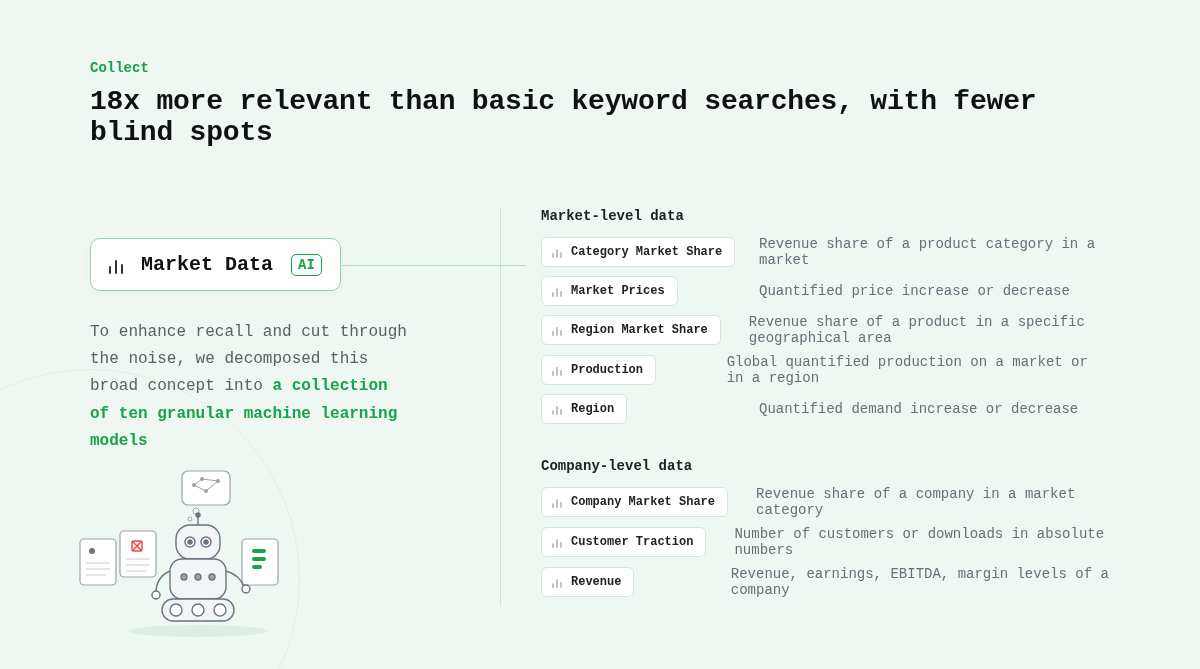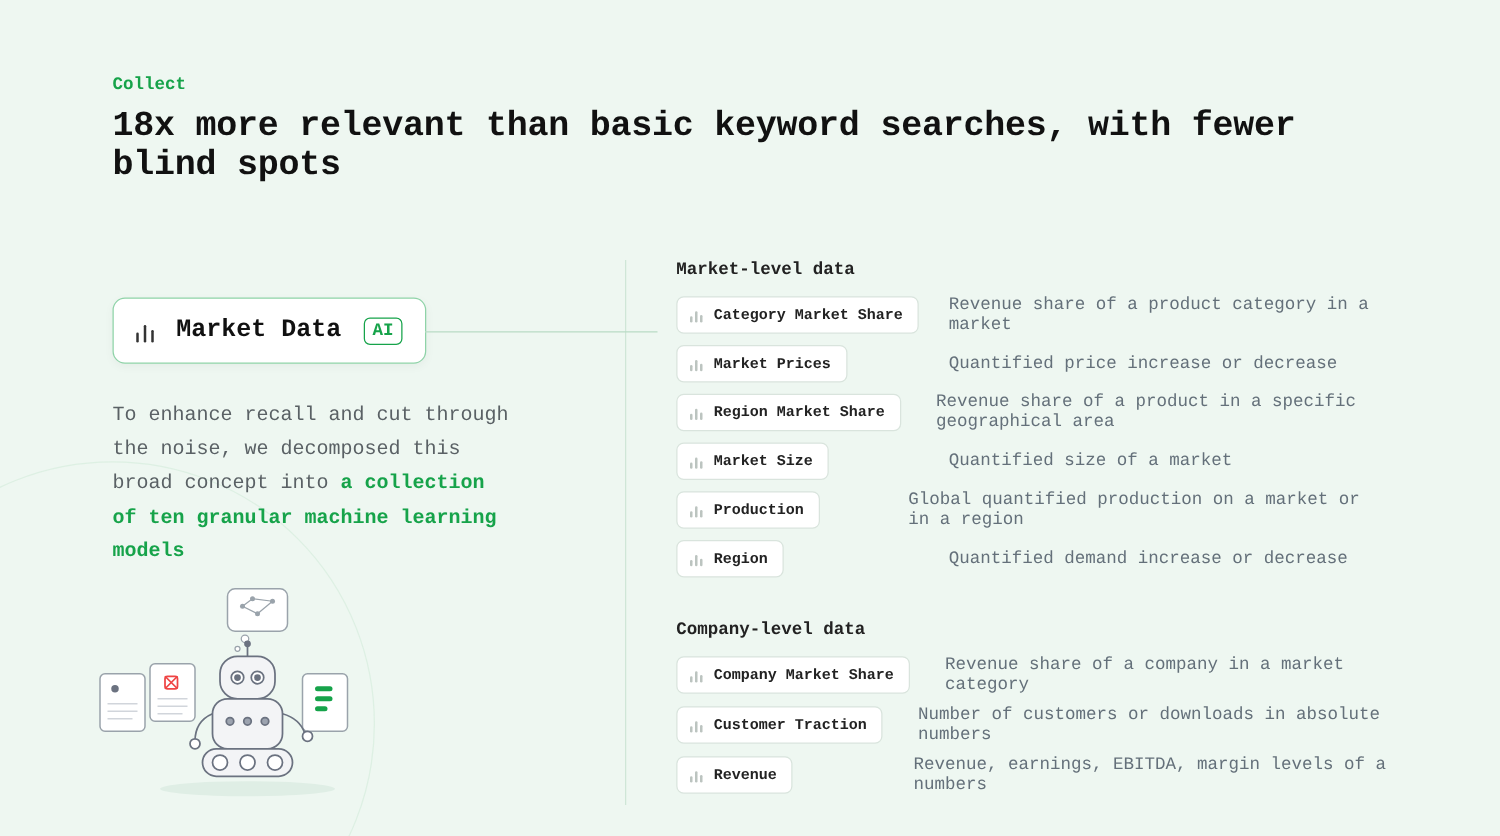--- a/index.html
+++ b/index.html
@@ -215,31 +215,20 @@
               </span></div>
             <div class="desc">Revenue share of a product in a specific geographical area</div>
           </div>
           <div class="row">
             <div class="chip-col"><span class="chip">
                 <span class="mini-bars">
                   <span></span>
                   <span></span>
                   <span></span>
                 </span>
-                <span>Market Size</span>
-              </span></div>
-            <div class="desc">Quantified size of a market</div>
-          </div>
-          <div class="row">
-            <div class="chip-col"><span class="chip">
-                <span class="mini-bars">
-                  <span></span>
-                  <span></span>
-                  <span></span>
-                </span>
                 <span>Production</span>
               </span></div>
             <div class="desc">Global quantified production on a market or in a region</div>
           </div>
           <div class="row">
             <div class="chip-col"><span class="chip">
                 <span class="mini-bars">
                   <span></span>
                   <span></span>
                   <span></span>
@@ -275,21 +264,21 @@
           </div>
           <div class="row">
             <div class="chip-col"><span class="chip">
                 <span class="mini-bars">
                   <span></span>
                   <span></span>
                   <span></span>
                 </span>
                 <span>Revenue</span>
               </span></div>
-            <div class="desc">Revenue, earnings, EBITDA, margin levels of a numbers</div>
+            <div class="desc">Revenue, earnings, EBITDA, margin levels of a company</div>
           </div>
         </div>
       </div>
   </div>
 </div>
 
 <div class="illus">
   <svg viewBox="0 0 270 200" width="270" height="200">
 
     <g stroke="#9aa3ab" stroke-width="1.2" fill="#fff">

